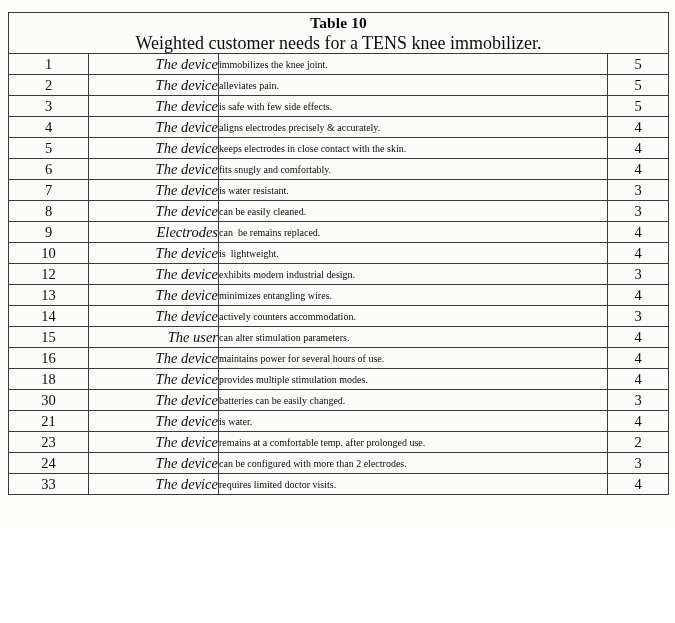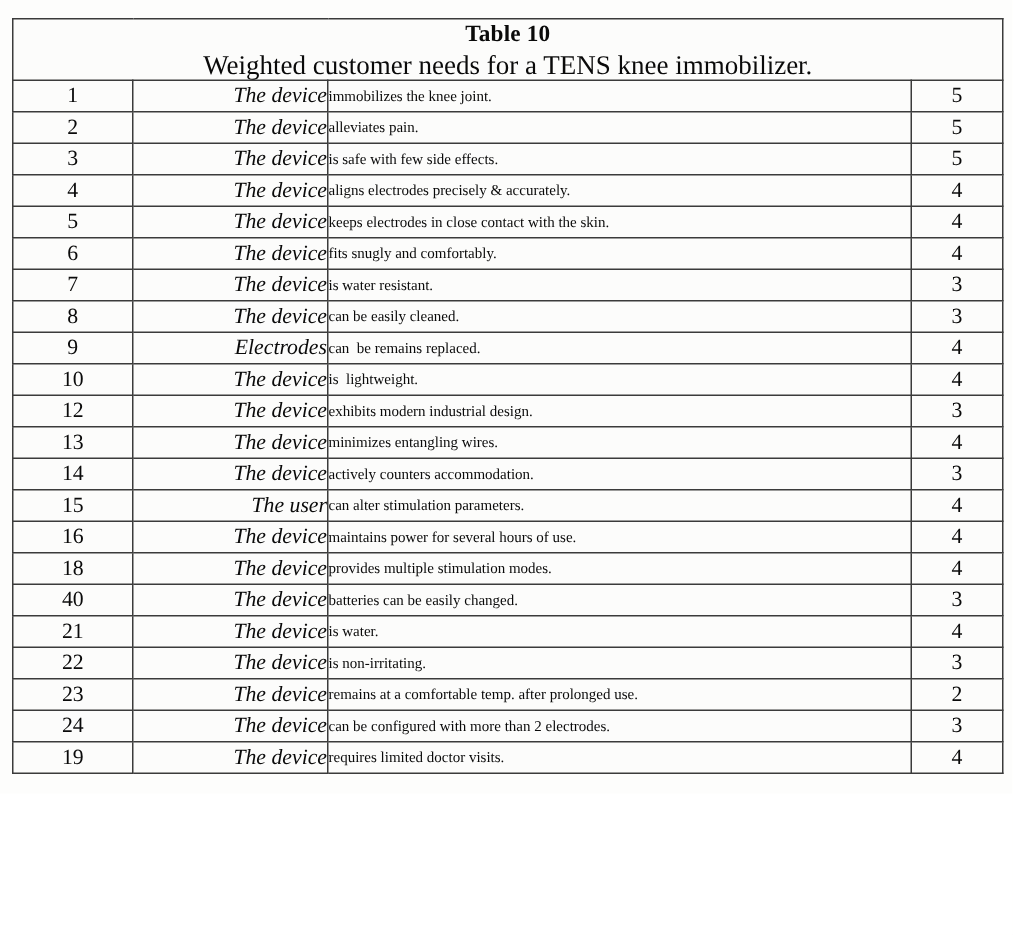--- a/index.html
+++ b/index.html
@@ -214,51 +214,45 @@
             <td class="c-need">maintains power for several hours of use.</td>
             <td class="c-rank">4</td>
           </tr>
           <tr>
             <td class="c-num">18</td>
             <td class="c-subj">The device</td>
             <td class="c-need">provides multiple stimulation modes.</td>
             <td class="c-rank">4</td>
           </tr>
           <tr>
-            <td class="c-num">40</td>
+            <td class="c-num">30</td>
             <td class="c-subj">The device</td>
             <td class="c-need">batteries can be easily changed.</td>
             <td class="c-rank">3</td>
           </tr>
           <tr>
             <td class="c-num">21</td>
             <td class="c-subj">The device</td>
             <td class="c-need">is water.</td>
             <td class="c-rank">4</td>
-          </tr>
-          <tr>
-            <td class="c-num">22</td>
-            <td class="c-subj">The device</td>
-            <td class="c-need">is non-irritating.</td>
-            <td class="c-rank">3</td>
           </tr>
           <tr>
             <td class="c-num">23</td>
             <td class="c-subj">The device</td>
             <td class="c-need">remains at a comfortable temp. after prolonged use.</td>
             <td class="c-rank">2</td>
           </tr>
           <tr>
             <td class="c-num">24</td>
             <td class="c-subj">The device</td>
             <td class="c-need">can be configured with more than 2 electrodes.</td>
             <td class="c-rank">3</td>
           </tr>
           <tr>
-            <td class="c-num">19</td>
+            <td class="c-num">33</td>
             <td class="c-subj">The device</td>
             <td class="c-need">requires limited doctor visits.</td>
             <td class="c-rank">4</td>
           </tr>
         </tbody>
     </table>
   </div>
 </div>
 
 </body></html>

